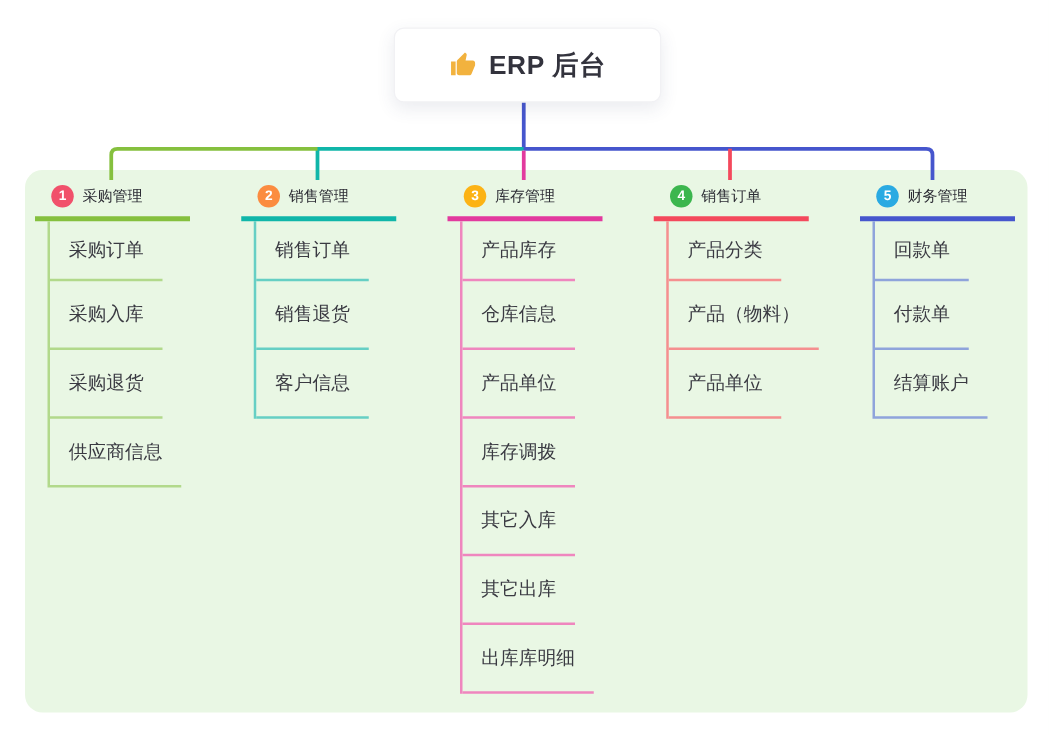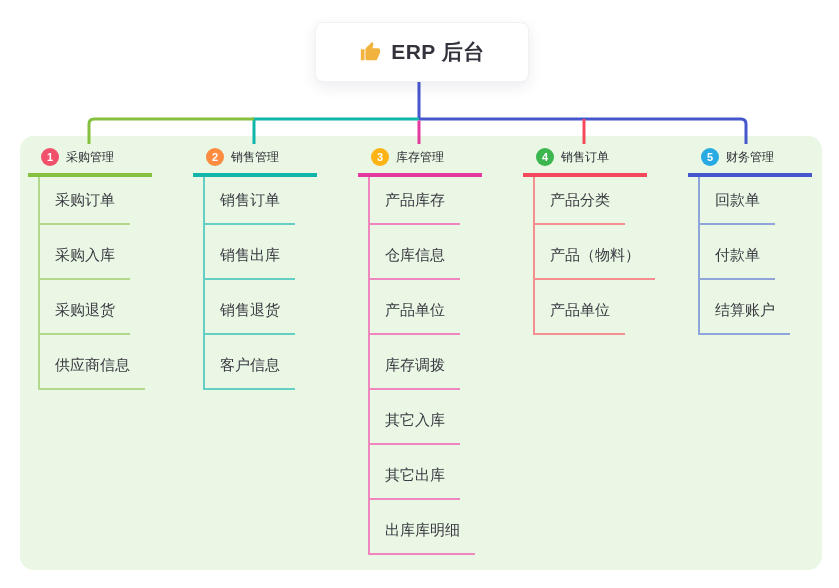--- a/index.html
+++ b/index.html
@@ -78,22 +78,22 @@
   }
   .children {
     margin-left: 10px;
     border-left: 2px solid var(--cl);
     width: max-content;
   }
   .child {
     width: max-content;
     height: 55px;
     display: flex;
-    align-items: flex-end;
-    padding: 0 15px 13px 15px;
+    align-items: center;
+    padding: 0 15px 0 15px;
     border-bottom: 2px solid var(--cl);
     cursor: default;
   }
   .child:first-child { height: 48px; }
   .child-label {
     font-size: 15px;
     color: #3a3a42;
     white-space: nowrap;
   }
 
@@ -153,23 +153,20 @@
   <div class="branch" data-branch="1" style="--c: #10b6a9; --cl: #66cfc4; --bc: #fb8c40;">
     <div class="branch-title">
       <span class="badge">2</span>
       <span class="branch-title-label">销售管理</span>
     </div>
     <div class="children">
         <div class="child">
           <span class="child-label">销售订单</span>
         </div>
         <div class="child">
-          <span class="child-label">销售出库</span>
-        </div>
-        <div class="child">
           <span class="child-label">销售退货</span>
         </div>
         <div class="child">
           <span class="child-label">客户信息</span>
         </div>
       </div>
   </div>
 
   <div class="branch" data-branch="2" style="--c: #e23a9e; --cl: #ef86be; --bc: #fcb315;">
     <div class="branch-title">

